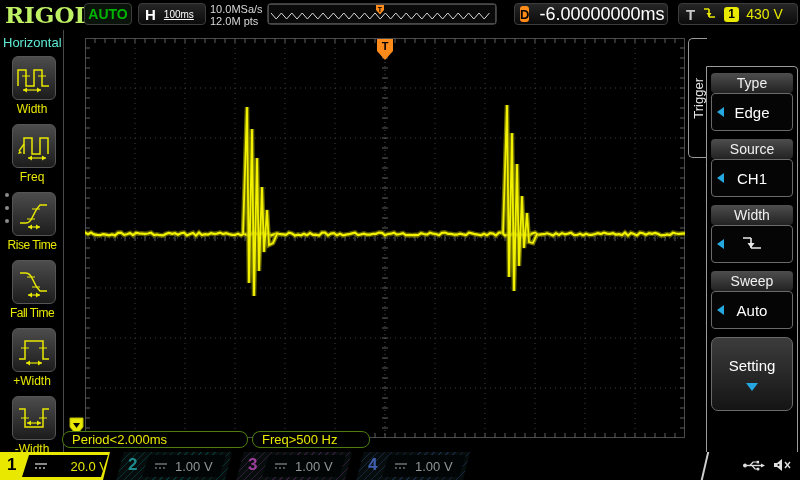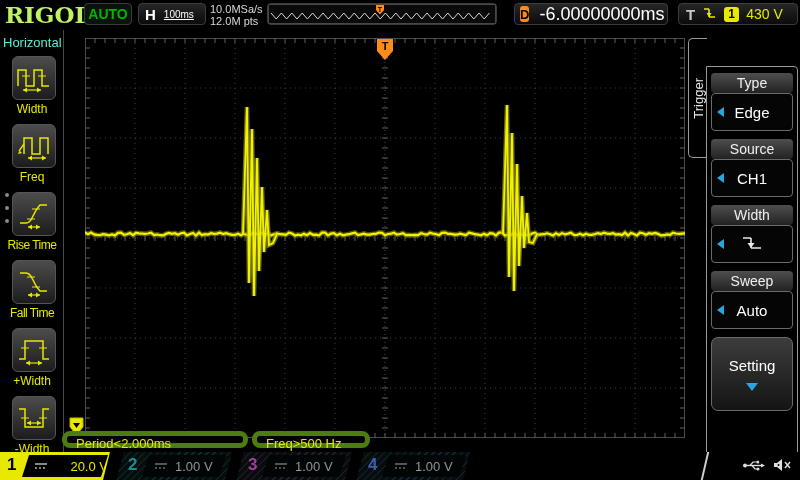--- a/index.html
+++ b/index.html
@@ -38,21 +38,21 @@
           background:linear-gradient(#4c4c4c,#1c1c1c);border:1px solid #555;box-sizing:border-box;
           display:flex;align-items:center;justify-content:center;cursor:pointer;}
   .lm-label{position:absolute;left:0;width:64px;text-align:center;color:#e8e800;font-size:12px;}
   .lm-label.wide{width:64px;letter-spacing:-0.5px;}
   .dots{position:absolute;left:5px;top:163px;display:flex;flex-direction:column;gap:9px;}
   .dots i{width:4px;height:4px;border-radius:50%;background:#8a8a8a;}
 
   
   .display{position:absolute;left:85px;top:38px;}
   .gnd-marker{position:absolute;left:69px;top:417px;}
-  .meas{position:absolute;top:431px;height:17px;background:#000;border:5px solid #4d7c0f;
+  .meas{position:absolute;top:431px;height:17px;background:#000;border:1px solid #4d7c0f;
         border-radius:8px;color:#e8e800;font-size:13px;line-height:15px;padding:0 9px;
         box-sizing:border-box;white-space:nowrap;}
   .meas1{left:62px;width:186px;}
   .meas2{left:252px;width:118px;}
 
   
   .right-menu{position:absolute;left:688px;top:36px;width:112px;height:412px;}
   .rm-tab{position:absolute;left:0;top:2px;width:18px;height:118px;border:1px solid #9a9a9a;
           border-right:none;border-radius:5px 0 0 5px;display:flex;align-items:center;justify-content:center;}
   .rm-tab span{writing-mode:vertical-rl;transform:rotate(180deg);font-size:13px;color:#e8e8e8;}

